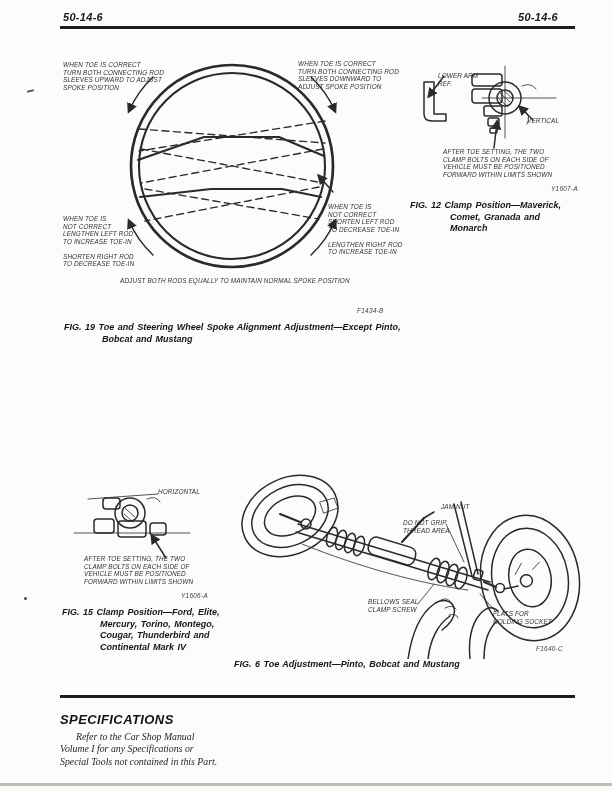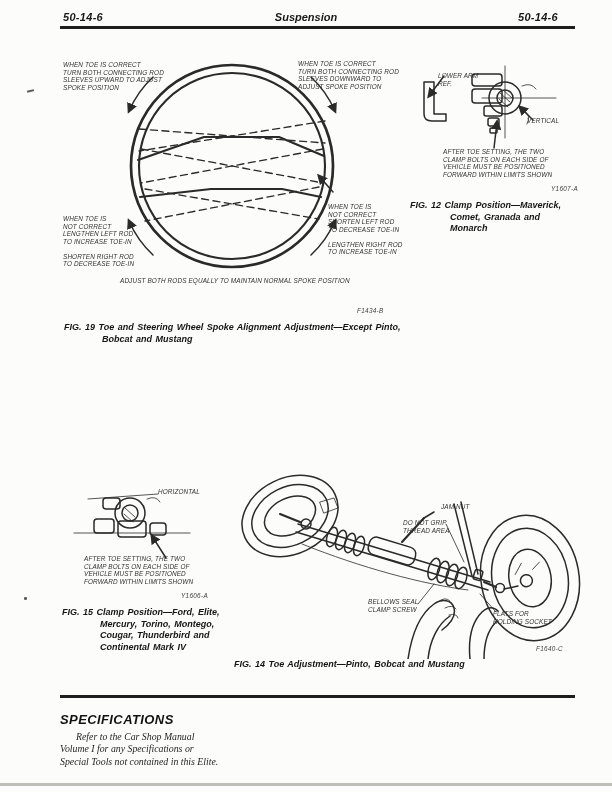--- a/index.html
+++ b/index.html
@@ -24,21 +24,20 @@
   .fig-svg .w26{stroke-width:2.7;}
   .scanline{position:absolute;left:0;width:612px;top:783px;height:2.5px;background:#bfbfb9;}
   .art{position:absolute;background:#5a5a58;}
 </style>
 </head>
 <body>
 
 <div class="page">
 
   <div class="abs hdr-num" style="left:63px;top:11px;">50-14-6</div>
-  <div class="abs hdr-title" style="left:0;right:0;top:11px;">Suspension</div>
   <div class="abs hdr-num" style="right:54px;top:11px;">50-14-6</div>
   <div class="abs rule" style="left:60px;width:515px;top:26px;"></div>
 
   <div class="abs ann" style="left:63px;top:61px;">WHEN TOE IS CORRECT
 TURN BOTH CONNECTING ROD
 SLEEVES UPWARD TO ADJUST
 SPOKE POSITION</div>
   <div class="abs ann" style="left:298px;top:60px;">WHEN TOE IS CORRECT
 TURN BOTH CONNECTING ROD
 SLEEVES DOWNWARD TO
@@ -218,25 +217,25 @@
     </g>
   </svg>
   <div class="abs ann" style="left:441px;top:503px;">JAM NUT</div>
   <div class="abs ann" style="left:403px;top:519px;">DO NOT GRIP
 THREAD AREA</div>
   <div class="abs ann" style="left:368px;top:598px;">BELLOWS SEAL
 CLAMP SCREW</div>
   <div class="abs ann" style="left:493px;top:610px;">FLATS FOR
 HOLDING SOCKET</div>
   <div class="abs code" style="left:536px;top:645px;">F1640-C</div>
-  <div class="abs cap" style="left:234px;top:659px;width:300px;">FIG. 14 Toe Adjustment—Pinto, Bobcat and Mustang</div>
+  <div class="abs cap" style="left:234px;top:659px;width:300px;">FIG. 6 Toe Adjustment—Pinto, Bobcat and Mustang</div>
 
   <div class="abs rule" style="left:60px;right:37px;top:695px;"></div>
   <div class="abs spec-h" style="left:60px;top:712px;">SPECIFICATIONS</div>
   <div class="abs spec-body" style="left:60px;top:731px;width:162px;">Refer to the Car Shop Manual
 Volume I for any Specifications or
-Special Tools not contained in this Elite.</div>
+Special Tools not contained in this Part.</div>
 
   <div class="art" style="left:27px;top:90px;width:7px;height:1.6px;transform:rotate(-14deg);"></div>
   <div class="art" style="left:24px;top:597px;width:2.6px;height:2.6px;border-radius:50%;"></div>
   <div class="scanline"></div>
 
 </div>
 
 </body></html>

